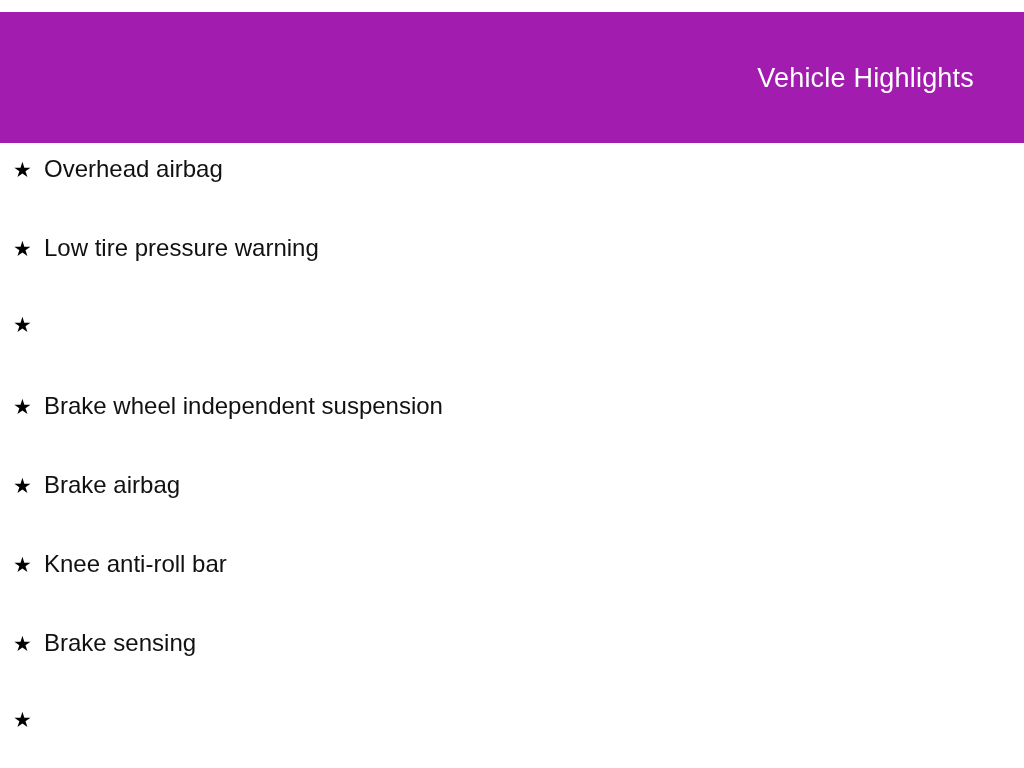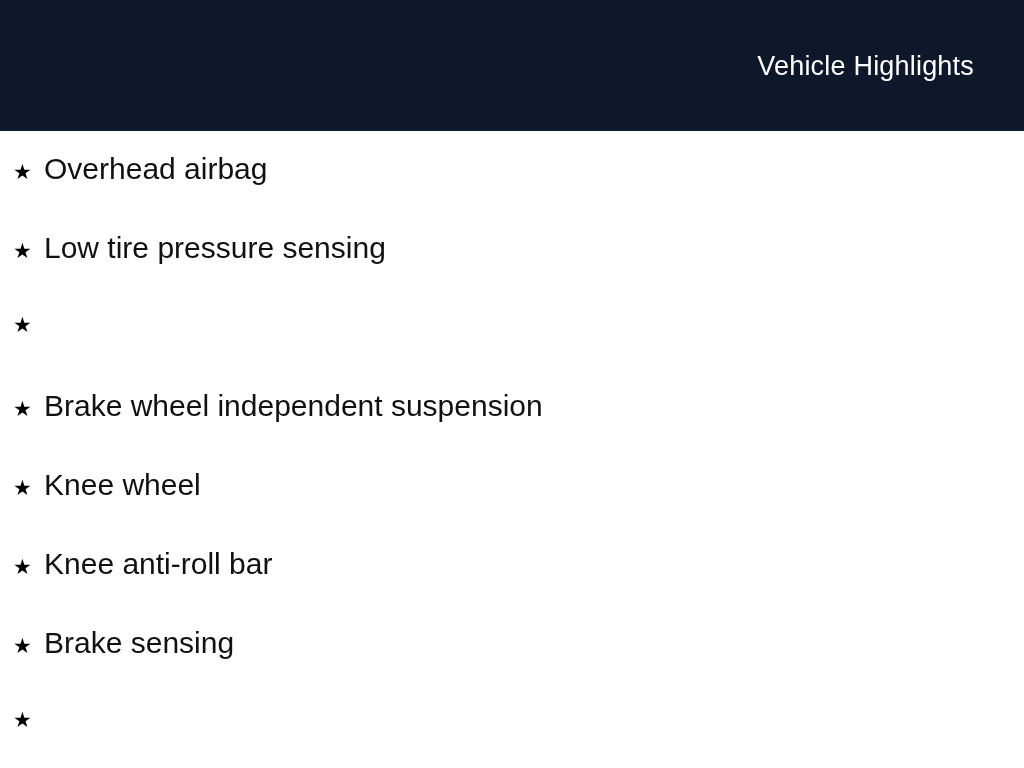--- a/index.html
+++ b/index.html
@@ -14,25 +14,25 @@
     overflow: hidden;
   }
   .page {
     position: relative;
     width: 1024px;
     height: 768px;
     background: #ffffff;
   }
   .header-bar {
     position: absolute;
-    top: 0;
+    top: 12px;
     left: 0;
     width: 1024px;
     height: 131px;
-    background: #0f172a;
+    background: #a21caf;
   }
   .header-title {
     position: absolute;
     right: 50px;
     top: 49px;
     color: #ffffff;
     font-size: 27px;
     line-height: 34px;
     font-weight: 400;
     letter-spacing: 0.2px;
@@ -57,21 +57,21 @@
     flex: 0 0 auto;
     width: 31px;
     color: #000000;
     font-size: 21px;
     line-height: 26px;
     text-align: left;
   }
   .highlight-label {
     flex: 1 1 auto;
     color: #111111;
-    font-size: 30px;
+    font-size: 24px;
     line-height: 30px;
     font-weight: 400;
     white-space: nowrap;
   }
 </style>
 </head>
 <body>
 
 <div class="page">
 
@@ -81,35 +81,35 @@
 
   <div class="highlights-list">
 
     <div class="highlight-item">
       <span class="bullet-star">★</span>
       <span class="highlight-label">Overhead airbag</span>
     </div>
 
     <div class="highlight-item">
       <span class="bullet-star">★</span>
-      <span class="highlight-label">Low tire pressure sensing</span>
+      <span class="highlight-label">Low tire pressure warning</span>
     </div>
 
     <div class="highlight-item">
       <span class="bullet-star">★</span>
     </div>
 
     <div class="highlight-item">
       <span class="bullet-star">★</span>
       <span class="highlight-label">Brake wheel independent suspension</span>
     </div>
 
     <div class="highlight-item">
       <span class="bullet-star">★</span>
-      <span class="highlight-label">Knee wheel</span>
+      <span class="highlight-label">Brake airbag</span>
     </div>
 
     <div class="highlight-item">
       <span class="bullet-star">★</span>
       <span class="highlight-label">Knee anti-roll bar</span>
     </div>
 
     <div class="highlight-item">
       <span class="bullet-star">★</span>
       <span class="highlight-label">Brake sensing</span>

